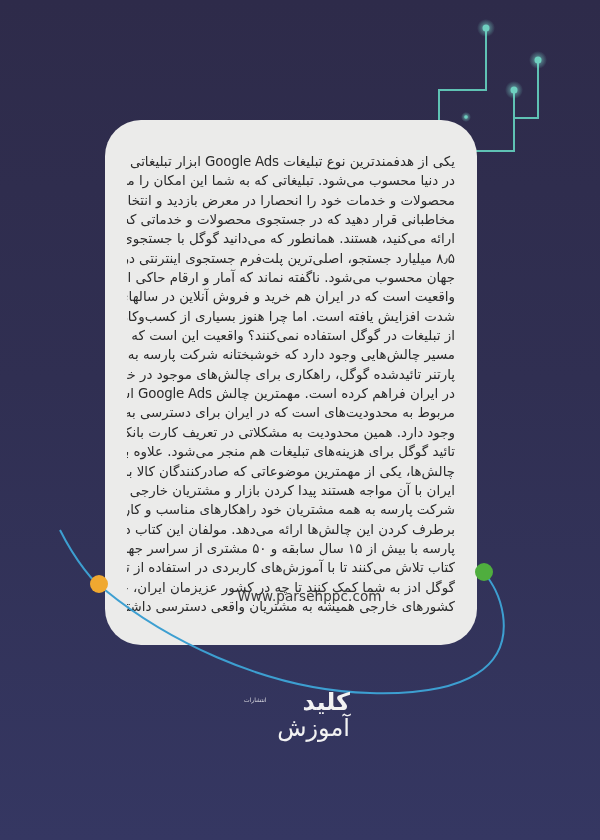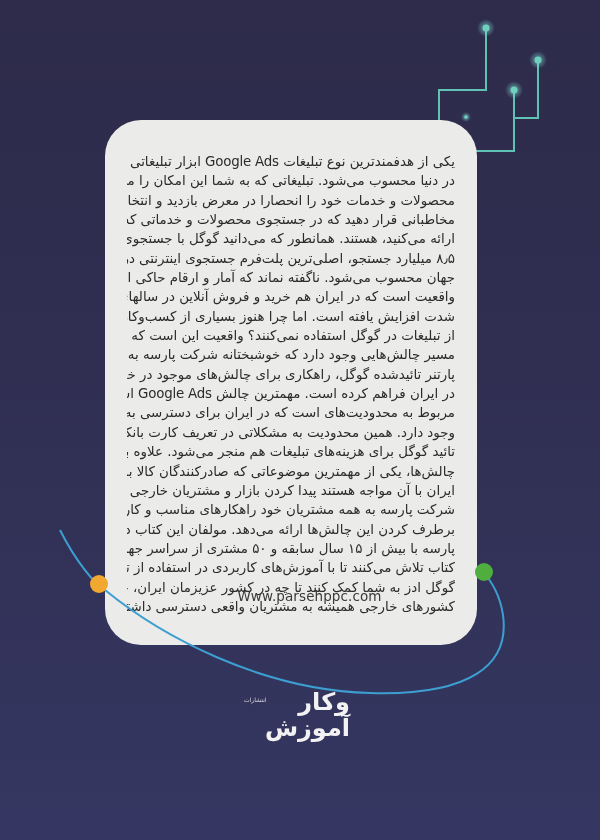--- a/index.html
+++ b/index.html
@@ -83,21 +83,21 @@
     font-weight: bold;
     font-size: 24px;
     color: #f2f2f2;
     line-height: 28px;
   }
   .logo-word2 {
     position: absolute;
     right: 30px;
     top: 26px;
     font-family: "DejaVu Sans", sans-serif;
-    font-weight: bold;
+    font-weight: normal;
     font-size: 24px;
     color: #f2f2f2;
     line-height: 28px;
   }
   .logo-small {
     position: absolute;
     left: 4px;
     top: 8px;
     font-family: "DejaVu Sans", sans-serif;
     font-size: 6px;
@@ -165,17 +165,17 @@
   </div>
 
   <svg class="deco" viewBox="0 0 600 840" xmlns="http://www.w3.org/2000/svg">
     <path d="M 60 530 C 75 560, 95 585, 105 590 C 160 635, 260 690, 370 693 C 470 696, 510 665, 503 615 C 500 595, 492 583, 484 572" stroke="#3d9fd1" stroke-width="2" fill="none"></path>
     <circle cx="99" cy="584" r="9" fill="#f0a830"></circle>
     <circle cx="484" cy="572" r="9" fill="#4fae3e"></circle>
   </svg>
 
   <div class="logo">
     <span class="logo-small">انتشارات</span>
-    <span class="logo-word1">وکار</span>
+    <span class="logo-word1">کلید</span>
     <span class="logo-word2">آموزش</span>
   </div>
 
 </div>
 
 </body></html>

